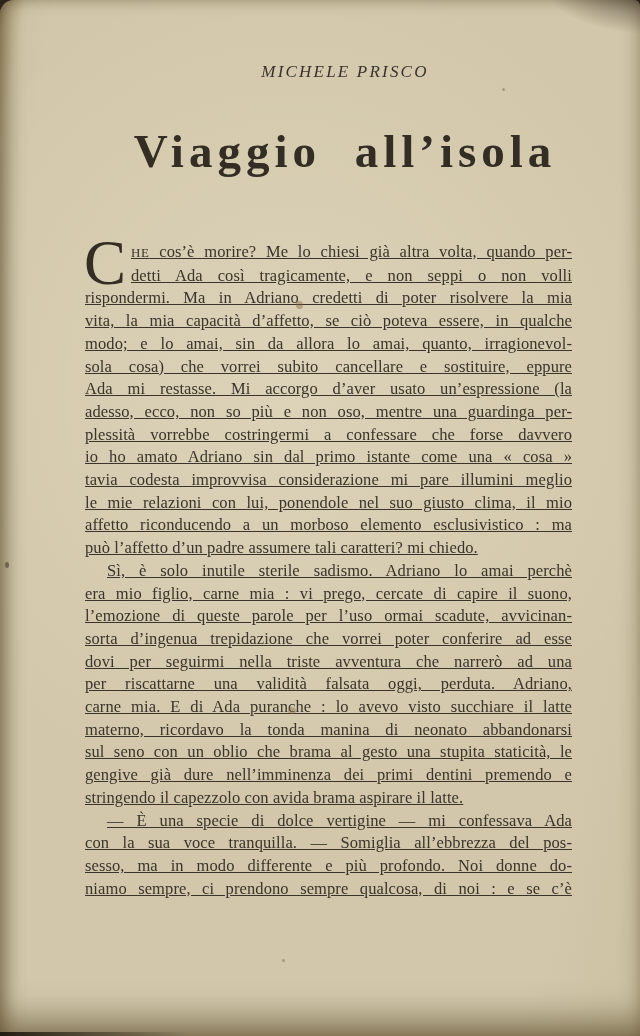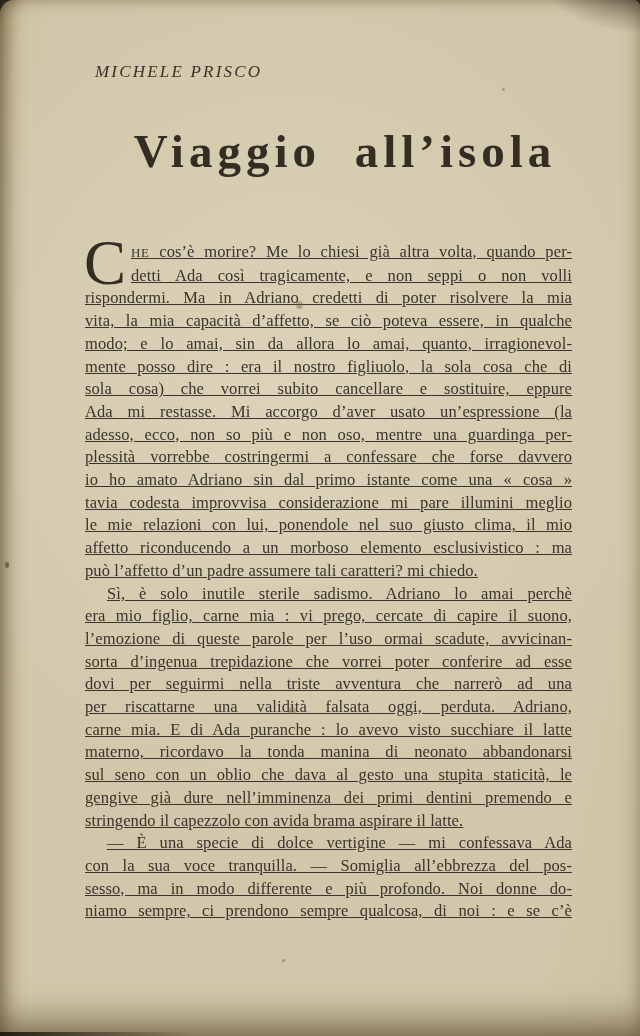--- a/index.html
+++ b/index.html
@@ -36,20 +36,21 @@
     position: absolute;
     left: 0; bottom: 0;
     width: 190px; height: 4px;
     background: linear-gradient(90deg, rgba(25,20,10,0.9), rgba(25,20,10,0));
   }
 
   .running-head {
     position: absolute;
     left: 95px; top: 62px;
     width: 500px;
+    text-align: center;
     font-style: italic;
     font-size: 17px;
     letter-spacing: 2.2px;
     color: #38322a;
   }
   .chapter-title {
     position: absolute;
     left: 70px; top: 124px;
     width: 550px;
     text-align: center;
@@ -128,40 +129,39 @@
     </div>
 
     <div class="bodytext">
       <span class="drop-cap">C</span>
 
       <div class="l dcpad"><span class="sc1">HE</span><span> cos’è morire? Me lo chiesi già altra volta, quando per-</span></div>
       <div class="l dcpad">detti Ada così tragicamente, e non seppi o non volli</div>
       <div class="l">rispondermi. Ma in Adriano credetti di poter risolvere la mia</div>
       <div class="l">vita, la mia capacità d’affetto, se ciò poteva essere, in qualche</div>
       <div class="l">modo; e lo amai, sin da allora lo amai, quanto, irragionevol-</div>
-      <div class="l">mente posso dire : era il nostro figliuolo, la sola cosa che di</div>
       <div class="l">sola cosa) che vorrei subito cancellare e sostituire, eppure</div>
       <div class="l">Ada mi restasse. Mi accorgo d’aver usato un’espressione (la</div>
       <div class="l">adesso, ecco, non so più e non oso, mentre una guardinga per-</div>
       <div class="l">plessità vorrebbe costringermi a confessare che forse davvero</div>
       <div class="l">io ho amato Adriano sin dal primo istante come una « cosa »</div>
       <div class="l">tavia codesta improvvisa considerazione mi pare illumini meglio</div>
       <div class="l">le mie relazioni con lui, ponendole nel suo giusto clima, il mio</div>
       <div class="l">affetto riconducendo a un morboso elemento esclusivistico : ma</div>
       <div class="l end">può l’affetto d’un padre assumere tali caratteri? mi chiedo.</div>
 
       <div class="l ind">Sì, è solo inutile sterile sadismo. Adriano lo amai perchè</div>
       <div class="l">era mio figlio, carne mia : vi prego, cercate di capire il suono,</div>
       <div class="l">l’emozione di queste parole per l’uso ormai scadute, avvicinan-</div>
       <div class="l">sorta d’ingenua trepidazione che vorrei poter conferire ad esse</div>
       <div class="l">dovi per seguirmi nella triste avventura che narrerò ad una</div>
       <div class="l">per riscattarne una validità falsata oggi, perduta. Adriano,</div>
       <div class="l">carne mia. E di Ada puranche : lo avevo visto succhiare il latte</div>
       <div class="l">materno, ricordavo la tonda manina di neonato abbandonarsi</div>
-      <div class="l">sul seno con un oblio che dava al gesto una stupita staticità, le</div>
+      <div class="l">sul seno con un oblio che brama al gesto una stupita staticità, le</div>
       <div class="l">gengive già dure nell’imminenza dei primi dentini premendo e</div>
       <div class="l end">stringendo il capezzolo con avida brama aspirare il latte.</div>
 
       <div class="l ind">— È una specie di dolce vertigine — mi confessava Ada</div>
       <div class="l">con la sua voce tranquilla. — Somiglia all’ebbrezza del pos-</div>
       <div class="l">sesso, ma in modo differente e più profondo. Noi donne do-</div>
       <div class="l">niamo sempre, ci prendono sempre qualcosa, di noi : e se c’è</div>
     </div>
 
     <div class="stain stain-1"></div>

